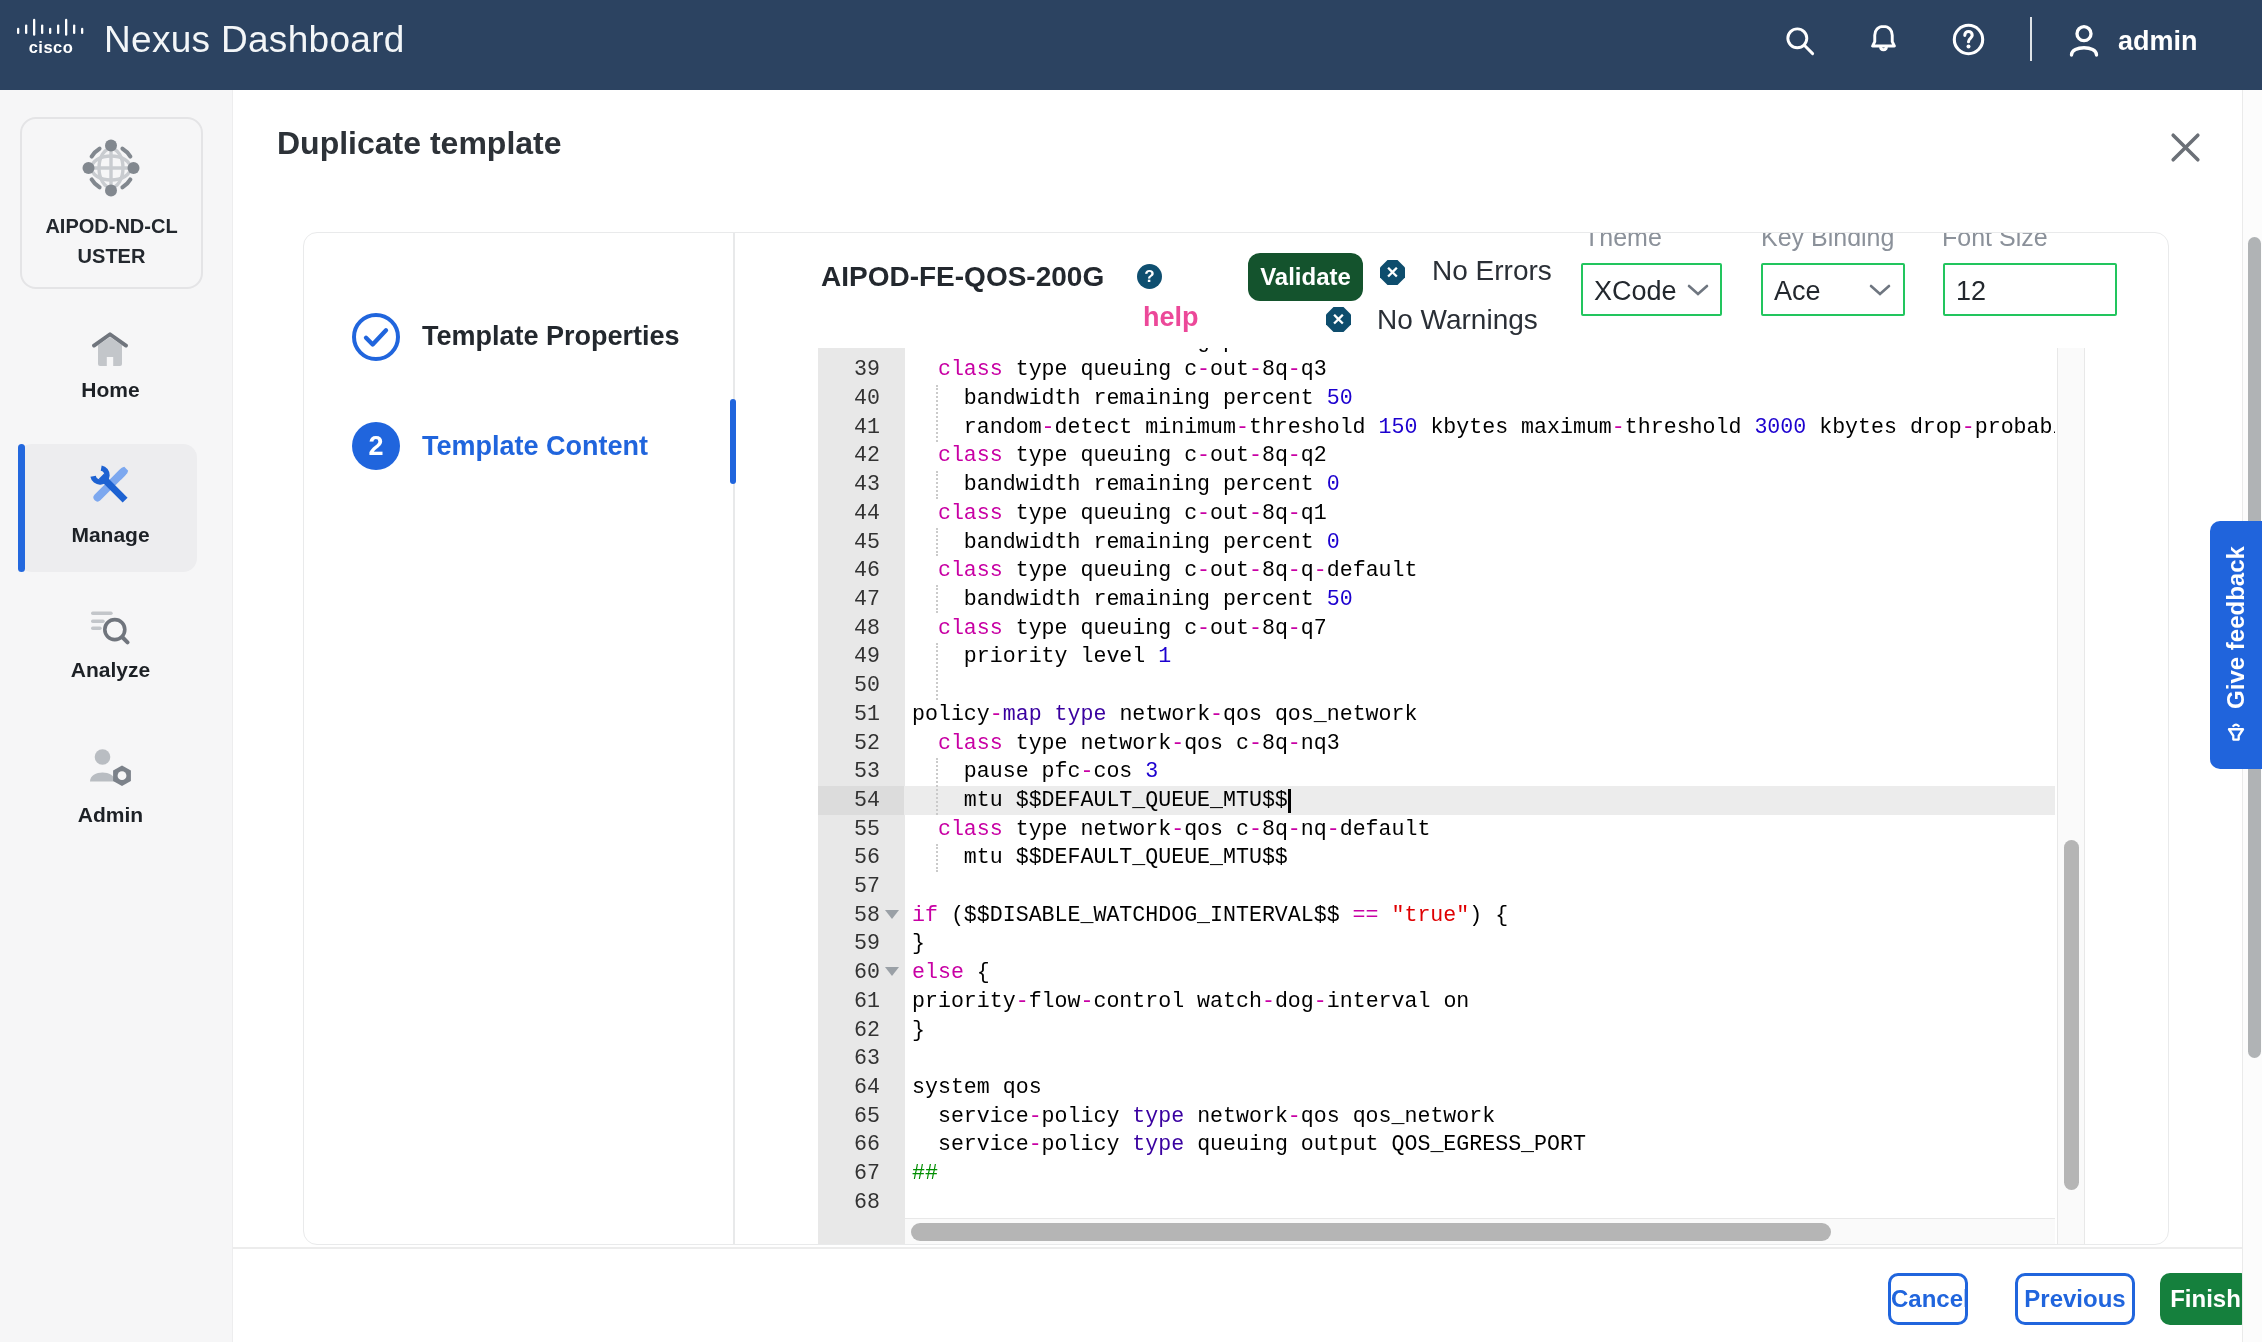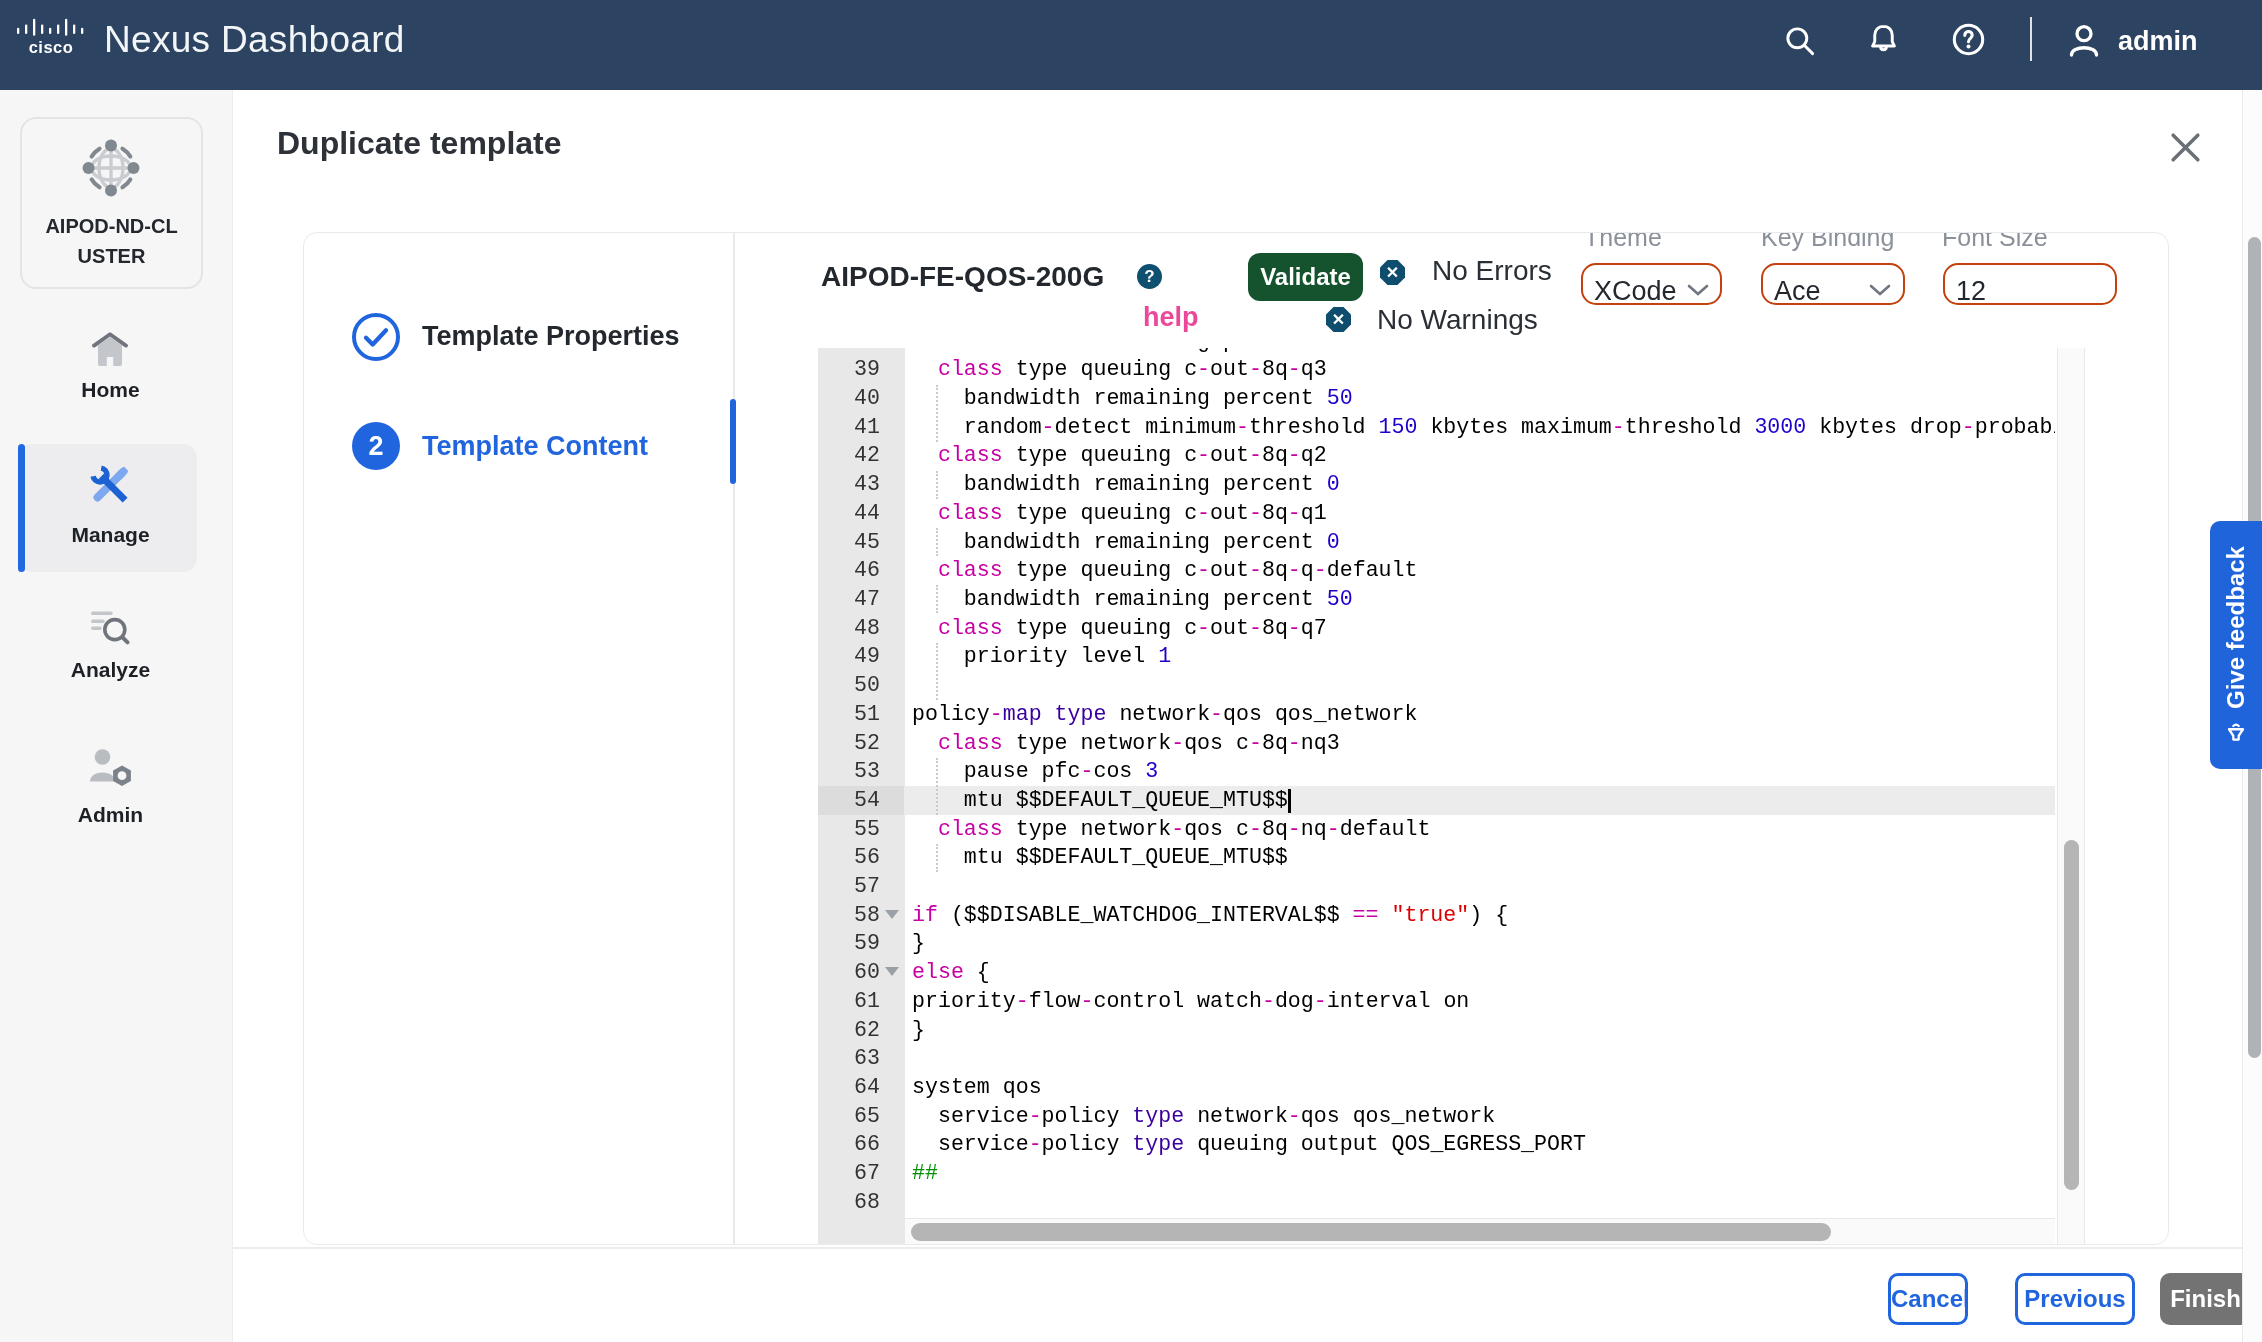--- a/index.html
+++ b/index.html
@@ -38,21 +38,21 @@
 
 #edtitle { position:absolute; left:517px; top:28px; font-size:28px; font-weight:700; color:#23282e; }
 #qcirc { position:absolute; left:833px; top:31px; width:25px; height:25px; border-radius:50%; background:#0f4f70; color:#fff; font-size:17px; font-weight:700; text-align:center; line-height:25px; }
 #helpt { position:absolute; left:839px; top:69px; font-size:27px; font-weight:700; color:#ec4899; }
 #validate { position:absolute; left:944px; top:20px; width:115px; height:48px; background:#14532d; border-radius:12px; color:#fff; font-size:24px; font-weight:700; text-align:center; line-height:48px; }
 .octa { position:absolute; width:25px; height:25px; background:#0e4d6d; color:#fff; font-size:16px; font-weight:900; text-align:center; line-height:25px;
   clip-path:polygon(30% 0,70% 0,100% 30%,100% 70%,70% 100%,30% 100%,0 70%,0 30%); }
 #noerr { position:absolute; left:1128px; top:22px; font-size:28px; color:#2a2f36; }
 #nowarn { position:absolute; left:1073px; top:71px; font-size:28px; color:#2a2f36; }
 .selLbl { position:absolute; top:-10px; font-size:25px; color:#8b919a; }
-.selBox { position:absolute; top:30px; height:42px; border:2px solid #c2410c; border-radius:15px; background:#fff; font-size:27px; color:#23282e; }
+.selBox { position:absolute; top:30px; height:53px; border:2px solid #22c55e; border-radius:2px; background:#fff; font-size:27px; color:#23282e; }
 .selBox .v { position:absolute; left:11px; top:11px; }
 .chev { position:absolute; top:19px; width:22px; height:12px; }
 
 
 #gutter { position:absolute; left:514px; top:115px; width:87px; height:898px; background:#e8e8e8; overflow:hidden; }
 #gutnums { position:absolute; left:0; top:-21.35px; width:62px; text-align:right; font-family:"Liberation Mono", monospace; font-size:21.6px; line-height:28.7px; color:#333; }
 #codewrap { position:absolute; left:600px; top:115px; width:1151px; height:898px; overflow:hidden; }
 #code { position:absolute; left:8px; top:-21.35px; font-family:"Liberation Mono", monospace; font-size:21.6px; line-height:28.7px; color:#000; white-space:pre; }
 #code .k { color:#c800a4; }
 #code .t { color:#3900a0; }
@@ -70,21 +70,21 @@
 
 #htrack { position:absolute; left:601px; top:985px; width:1150px; height:28px; background:#fafafa; border-top:1px solid #e8e8e8; }
 #hthumb { position:absolute; left:607px; top:990px; width:920px; height:18px; background:#b5b5b5; border-radius:9px; }
 
 
 #footline { position:absolute; left:233px; top:1247px; width:2029px; height:2px; background:#ececec; }
 .btn { position:absolute; top:1273px; height:52px; border-radius:10px; font-size:24px; font-weight:700; text-align:center; }
 .btn.outline { border:3px solid #2065dd; color:#2065dd; background:#fff; line-height:46px; }
 #cancel { left:1888px; width:80px; }
 #previous { left:2015px; width:120px; }
-#finish { left:2160px; width:91px; background:#737373; color:#fff; line-height:52px; }
+#finish { left:2160px; width:91px; background:#15803d; color:#fff; line-height:52px; }
 
 
 #pgtrack { position:absolute; left:2242px; top:90px; width:20px; height:1252px; background:#fcfcfc; border-left:1px solid #eaeaea; }
 #pgthumb { position:absolute; left:2248px; top:237px; width:13px; height:821px; background:#b0b3b5; border-radius:7px; }
 #feedback { position:absolute; left:2210px; top:521px; width:52px; height:248px; background:#2064dc; border-radius:10px 0 0 10px; }
 #feedback .txt { position:absolute; left:50%; top:50%; transform:translate(-50%,-50%) rotate(-90deg); white-space:nowrap; color:#fff; font-size:24px; font-weight:700; }
 </style>
 </head>
 <body>
 

